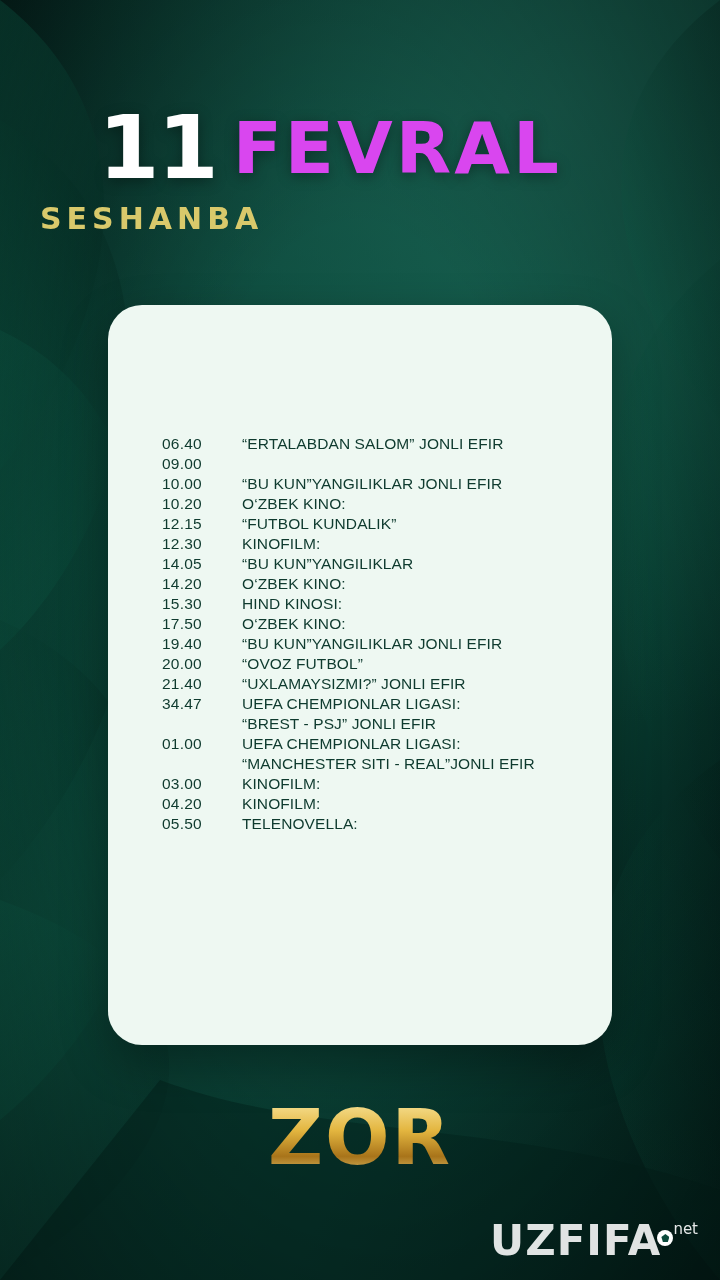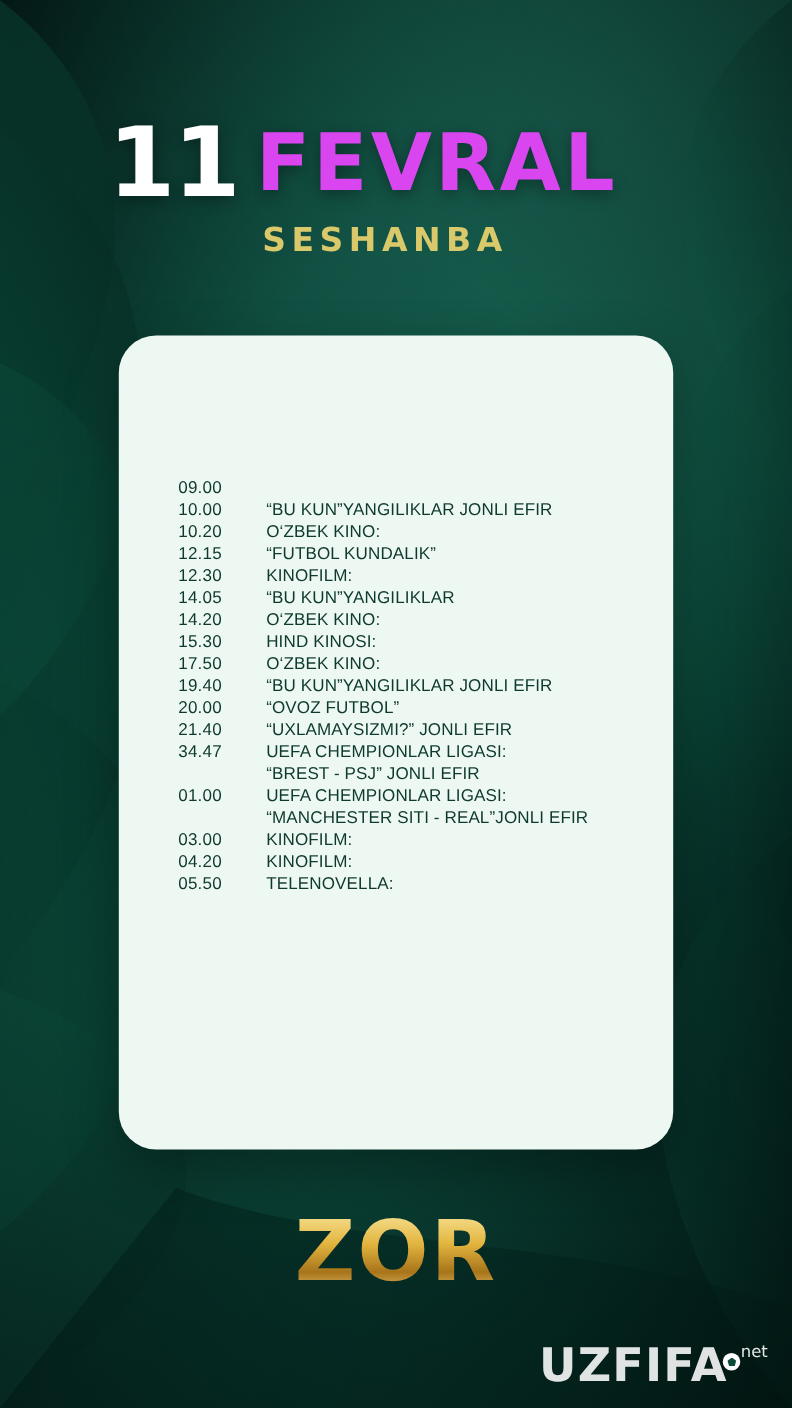--- a/index.html
+++ b/index.html
@@ -36,21 +36,21 @@
     background: radial-gradient(ellipse at 50% 45%, rgba(0,0,0,0) 35%, rgba(0,0,0,0.45) 100%);
     pointer-events: none;
   }
 
   
   .header {
     position: absolute;
     top: 108px;
     left: 0;
     width: 660px;
-    text-align: center;
+    text-align: left;
   }
   .title-row {
     display: flex;
     align-items: center;
     justify-content: center;
     gap: 16px;
   }
   .day-number {
     font-size: 88px;
     font-weight: 700;
@@ -243,20 +243,24 @@
   <div class="title-row">
     <div class="day-number">11</div>
     <div class="month">FEVRAL</div>
   </div>
   <div class="weekday">SESHANBA</div>
 </div>
 
 <div class="card">
   <div class="schedule">
       <div class="row">
+        <div class="time">06.40</div>
+        <div class="prog">“ERTALABDAN SALOM” JONLI EFIR</div>
+      </div>
+      <div class="row">
         <div class="time">09.00</div>
       </div>
       <div class="row">
         <div class="time">10.00</div>
         <div class="prog">“BU KUN”YANGILIKLAR JONLI EFIR</div>
       </div>
       <div class="row">
         <div class="time">10.20</div>
         <div class="prog">O‘ZBEK KINO:</div>
       </div>

